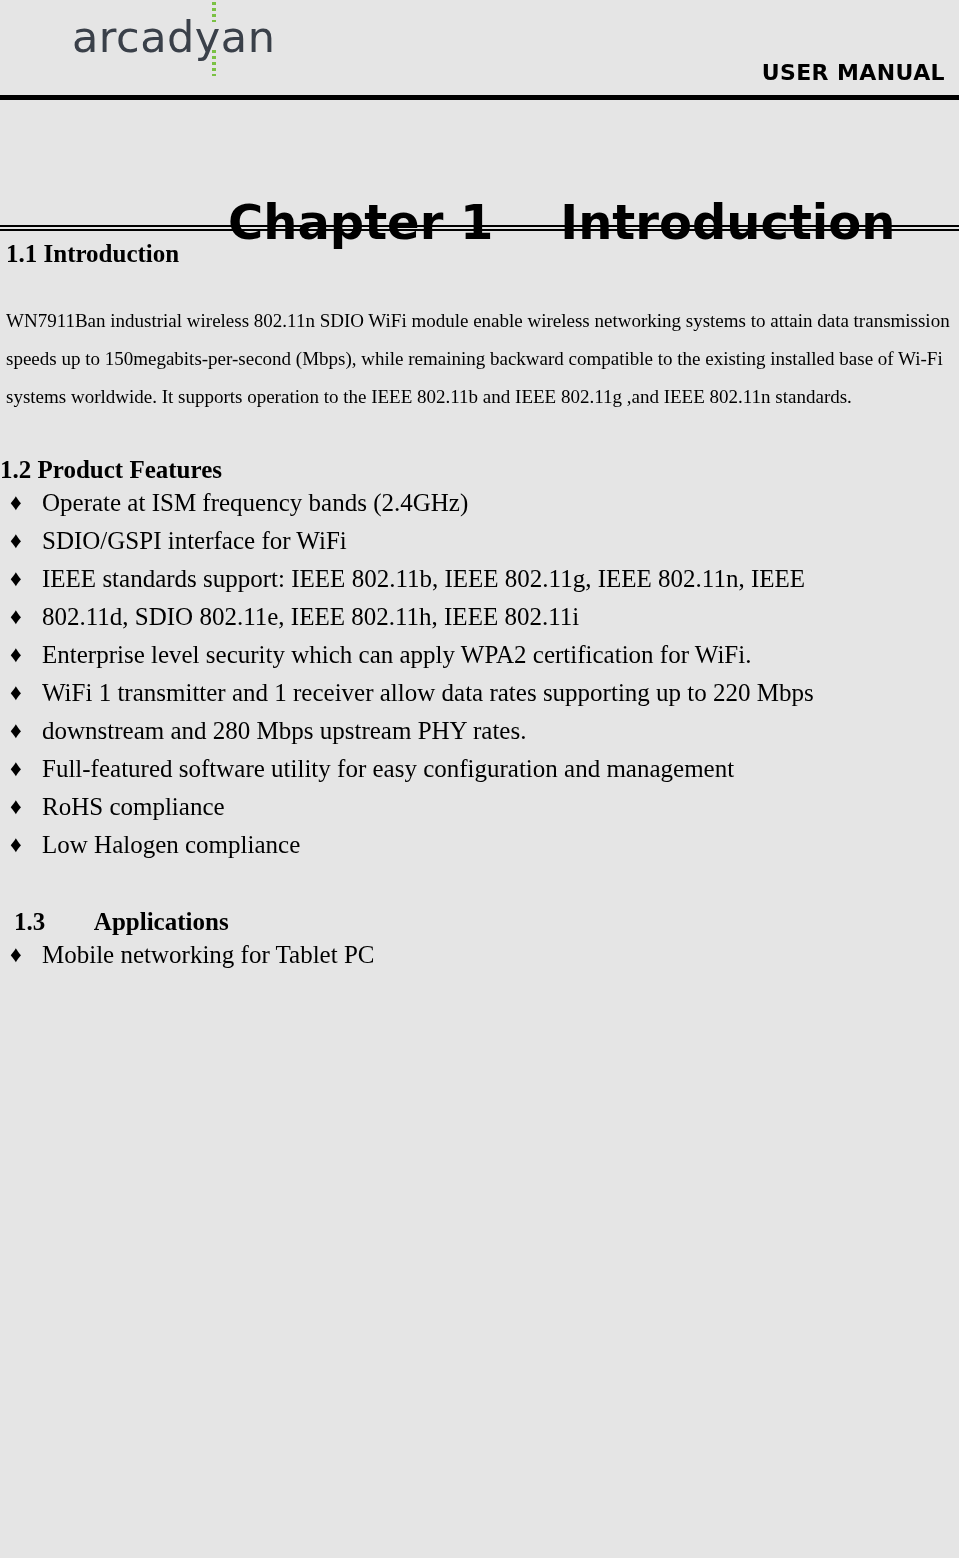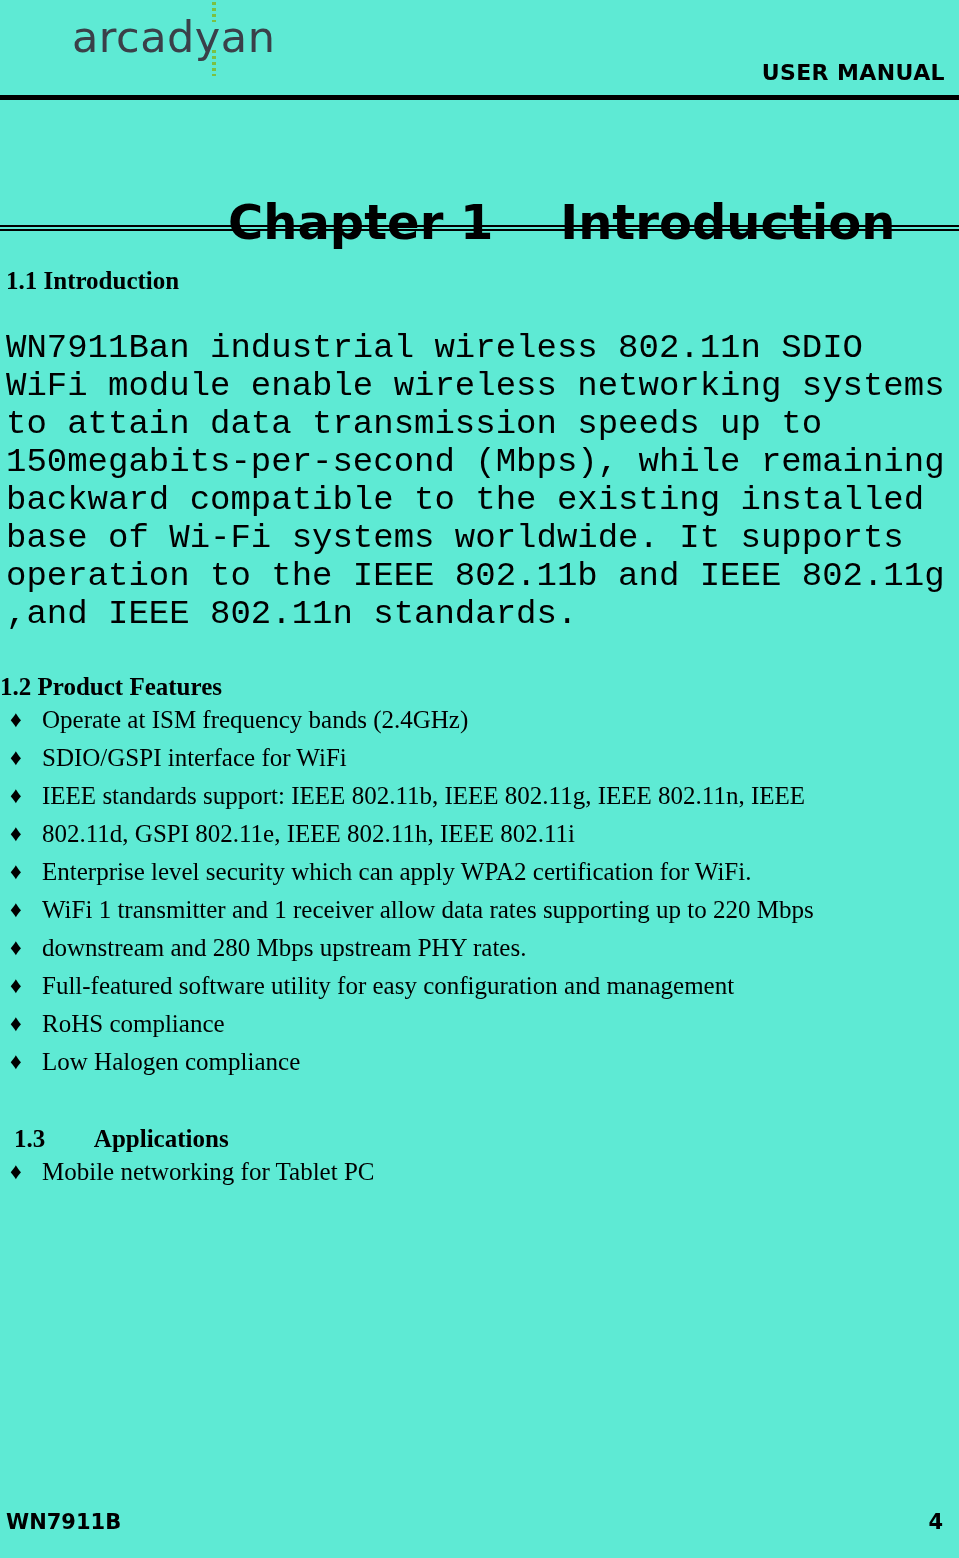--- a/index.html
+++ b/index.html
@@ -8,21 +8,21 @@
     background: #ffffff;
   }
   body {
     font-family: "Liberation Serif", "DejaVu Serif", serif;
     color: #000000;
   }
   .page {
     position: relative;
     width: 959px;
     height: 1558px;
-    background: #5eead4;
+    background: #e5e5e5;
     overflow: hidden;
   }
 
   
   .header {
     position: absolute;
     left: 0;
     top: 0;
     width: 959px;
     height: 101px;
@@ -128,22 +128,22 @@
     width: 959px;
   }
   .sec-heading {
     font-family: "Liberation Serif", "DejaVu Serif", serif;
     font-weight: bold;
     font-size: 25px;
     color: #000000;
     white-space: pre;
   }
   .para {
-    font-family: Liberation Mono, monospace;
-    font-size: 34px;
+    font-family: Liberation Serif, serif;
+    font-size: 19px;
     line-height: 38px;
     color: #000000;
   }
   .bullet-list {
     list-style: none;
     margin: 0;
     padding: 0;
   }
   .bullet-item {
     position: relative;
@@ -206,53 +206,49 @@
 
   <div class="chapter-title">Chapter 1    Introduction</div>
 
   <div class="double-rule">
     <div class="r1"></div>
     <div class="r2"></div>
   </div>
 
   <div class="content">
 
-    <div style="padding-left:6px;margin-top:27px;">
+    <div style="padding-left:6px;">
       <div class="sec-heading">1.1 Introduction</div>
       <div style="height:34px;"></div>
       <div class="para">WN7911Ban industrial wireless 802.11n SDIO WiFi module enable wireless networking systems to attain data transmission speeds up to 150megabits-per-second (Mbps), while remaining backward compatible to the existing installed base of Wi-Fi systems worldwide. It supports operation to the IEEE 802.11b and IEEE 802.11g ,and    IEEE 802.11n standards.</div>
     </div>
 
     <div style="height:40px;"></div>
 
     <div style="">
       <div class="sec-heading">1.2 Product Features</div>
     </div>
     <ul class="bullet-list" id="list-1-2">
         <li class="bullet-item"><span class="bullet-mark">♦</span><span>Operate at ISM frequency bands (2.4GHz)</span></li>
         <li class="bullet-item"><span class="bullet-mark">♦</span><span>SDIO/GSPI interface for WiFi</span></li>
         <li class="bullet-item"><span class="bullet-mark">♦</span><span>IEEE standards support: IEEE 802.11b, IEEE 802.11g, IEEE 802.11n, IEEE</span></li>
-        <li class="bullet-item"><span class="bullet-mark">♦</span><span>802.11d, GSPI 802.11e, IEEE 802.11h, IEEE 802.11i</span></li>
+        <li class="bullet-item"><span class="bullet-mark">♦</span><span>802.11d, SDIO 802.11e, IEEE 802.11h, IEEE 802.11i</span></li>
         <li class="bullet-item"><span class="bullet-mark">♦</span><span>Enterprise level security which can apply WPA2 certification for WiFi.</span></li>
         <li class="bullet-item"><span class="bullet-mark">♦</span><span>WiFi 1 transmitter and 1 receiver allow data rates supporting up to 220 Mbps</span></li>
         <li class="bullet-item"><span class="bullet-mark">♦</span><span>downstream and 280 Mbps upstream PHY rates.</span></li>
         <li class="bullet-item"><span class="bullet-mark">♦</span><span>Full-featured software utility for easy configuration and management</span></li>
         <li class="bullet-item"><span class="bullet-mark">♦</span><span>RoHS compliance</span></li>
         <li class="bullet-item"><span class="bullet-mark">♦</span><span>Low Halogen compliance</span></li>
       </ul>
 
     <div style="height:44px;"></div>
 
     <div style="padding-left:14px;">
       <div class="sec-heading">1.3        Applications</div>
     </div>
     <ul class="bullet-list" id="list-1-3">
         <li class="bullet-item"><span class="bullet-mark">♦</span><span>Mobile networking for Tablet PC</span></li>
       </ul>
 
   </div>
 
-  <div class="footer">
-    <div class="footer-left">WN7911B</div>
-    <div class="footer-right">4</div>
-  </div>
 
 </div>
 
 </body></html>

